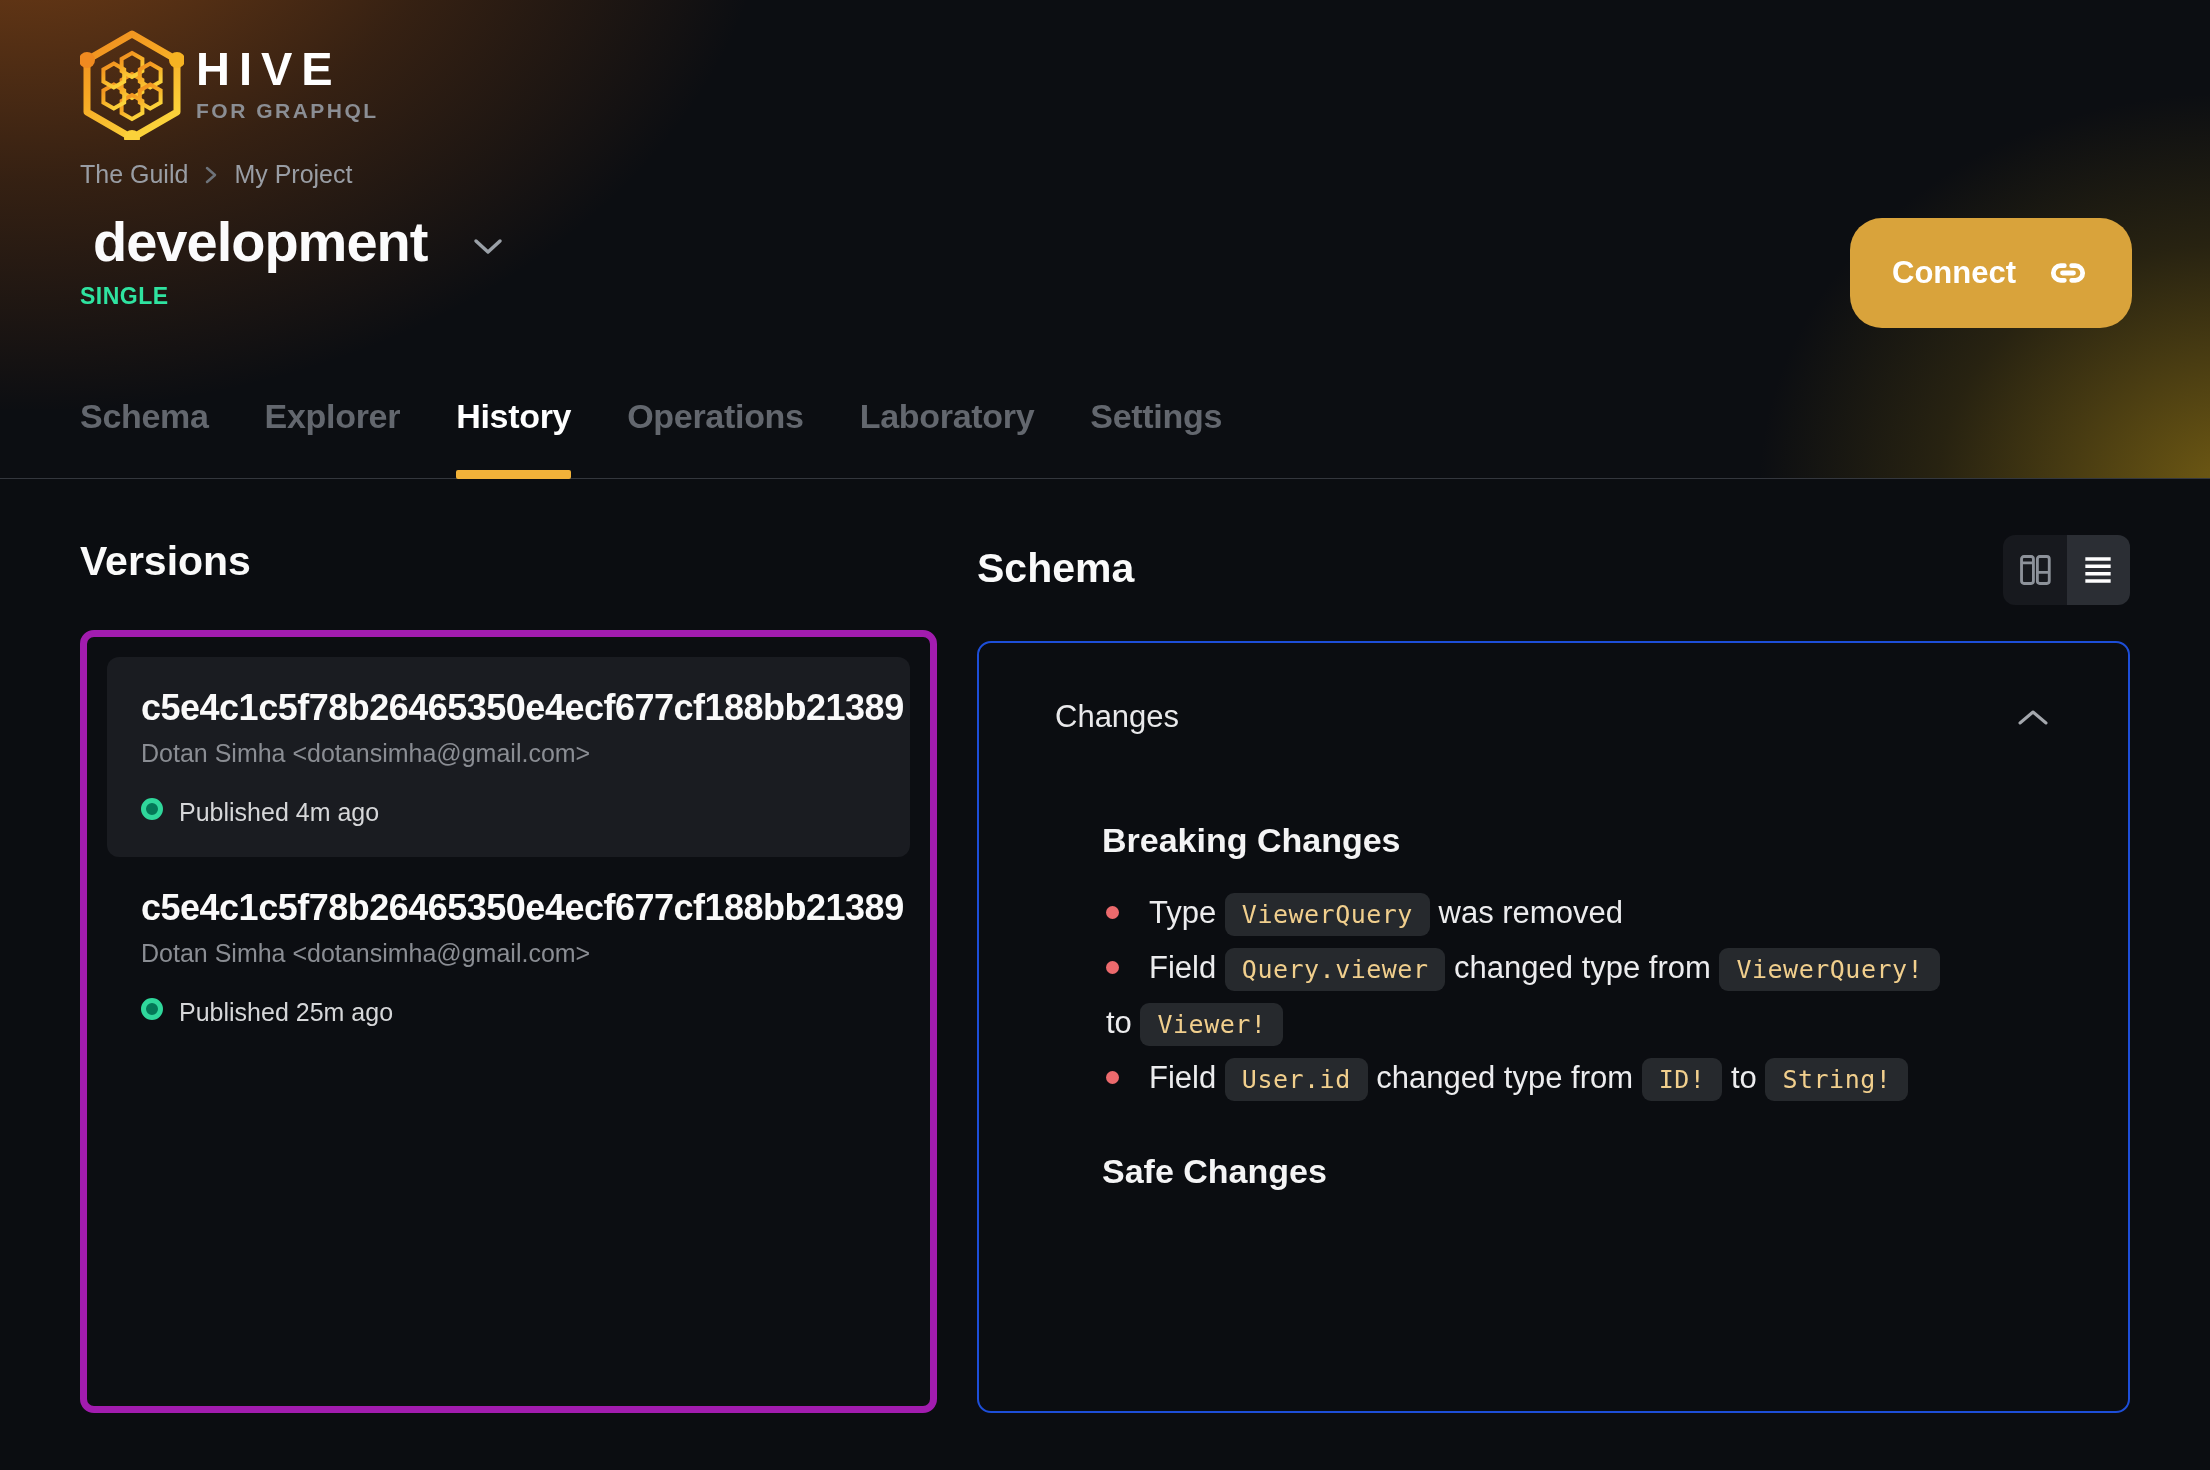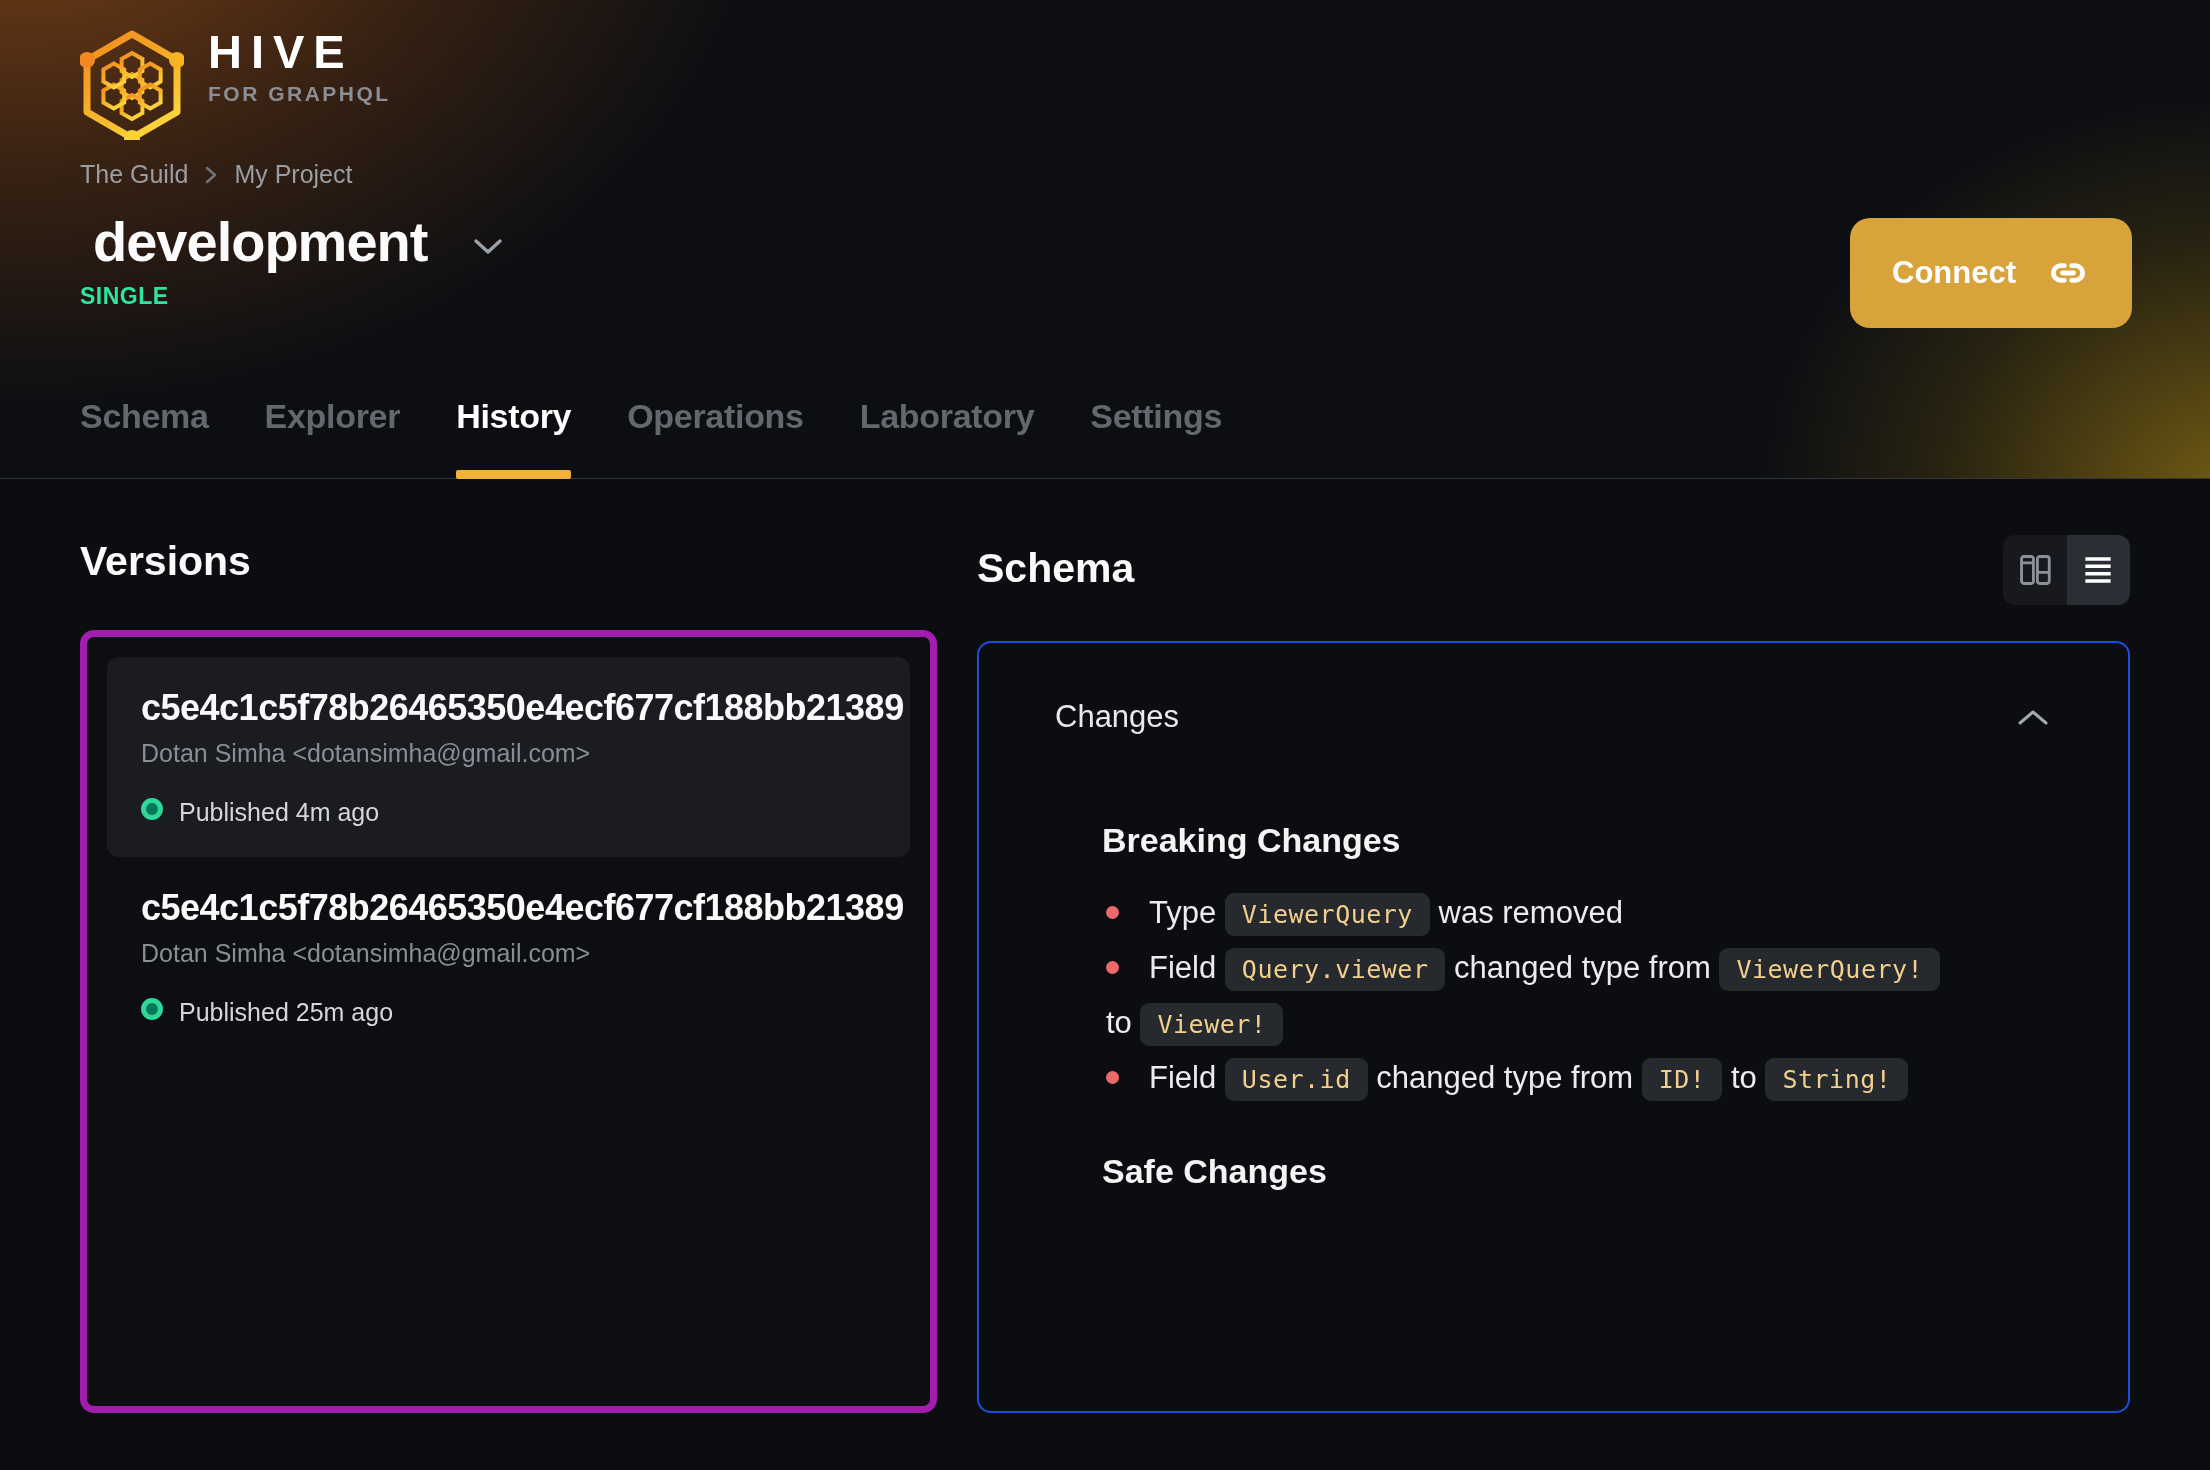--- a/index.html
+++ b/index.html
@@ -15,31 +15,31 @@
   }
   
   .hdr{
     position:absolute;left:0;top:0;width:2210px;height:479px;
     border-bottom:1px solid #34373d;
     background:
       radial-gradient(1050px 780px at 20px -150px, rgba(206,104,25,.60) 0%, rgba(150,76,20,.30) 42%, rgba(40,25,12,0) 72%),
       radial-gradient(640px 540px at 101% 103%, rgba(196,154,20,.55) 0%, rgba(122,96,14,.25) 46%, rgba(0,0,0,0) 74%),
       #0c0e12;
   }
-  .logo{position:absolute;left:80px;top:28px;display:flex;align-items:flex-start;gap:24px;cursor:pointer}
+  .logo{position:absolute;left:80px;top:28px;display:flex;align-items:center;gap:12px;cursor:pointer}
   .logo-title{font-size:47px;font-weight:800;letter-spacing:9px;line-height:1;color:#fff}
   .logo-sub{font-size:21px;font-weight:700;letter-spacing:2.5px;color:#8b8e94;margin-top:7px}
   .breadcrumb{position:absolute;left:80px;top:160px;display:flex;align-items:center;gap:16px;font-size:25px;color:#999da4}
   .bc-item{cursor:pointer}
   .title-row{position:absolute;left:80px;top:196px;display:flex;align-items:center;gap:32px}
   .title-row h1{margin:13px;font-size:56px;font-weight:700;letter-spacing:-1px;color:#fbfbfc}
   .title-chev{cursor:pointer;display:flex;margin-top:10px}
   .badge{position:absolute;left:80px;top:283px;font-size:23px;font-weight:700;letter-spacing:.5px;color:var(--c-badge)}
   .connect{
-    position:absolute;right:78px;top:218px;width:282px;height:110px;border:none;border-radius:20px;
+    position:absolute;right:78px;top:218px;width:282px;height:110px;border:none;border-radius:32px;
     background:var(--c-connect);display:flex;align-items:center;justify-content:space-between;
     padding:0 42px;cursor:pointer;
   }
   .connect span{font-size:31px;font-weight:700;color:#fff;font-family:"Liberation Sans",sans-serif}
   .tabs{position:absolute;left:80px;bottom:0;display:flex;gap:56px}
   .tab{position:relative;padding-bottom:42px;font-size:34px;font-weight:700;letter-spacing:-.3px;color:#63676e;cursor:pointer}
   .tab.active{color:#fff}
   .tab.active::after{content:"";position:absolute;left:0;right:0;bottom:-1px;height:9px;border-radius:2px;background:var(--c-accent)}
   
   .versions-h{position:absolute;left:80px;top:538px;margin:0;font-size:41px;font-weight:700;color:#fafafa}

